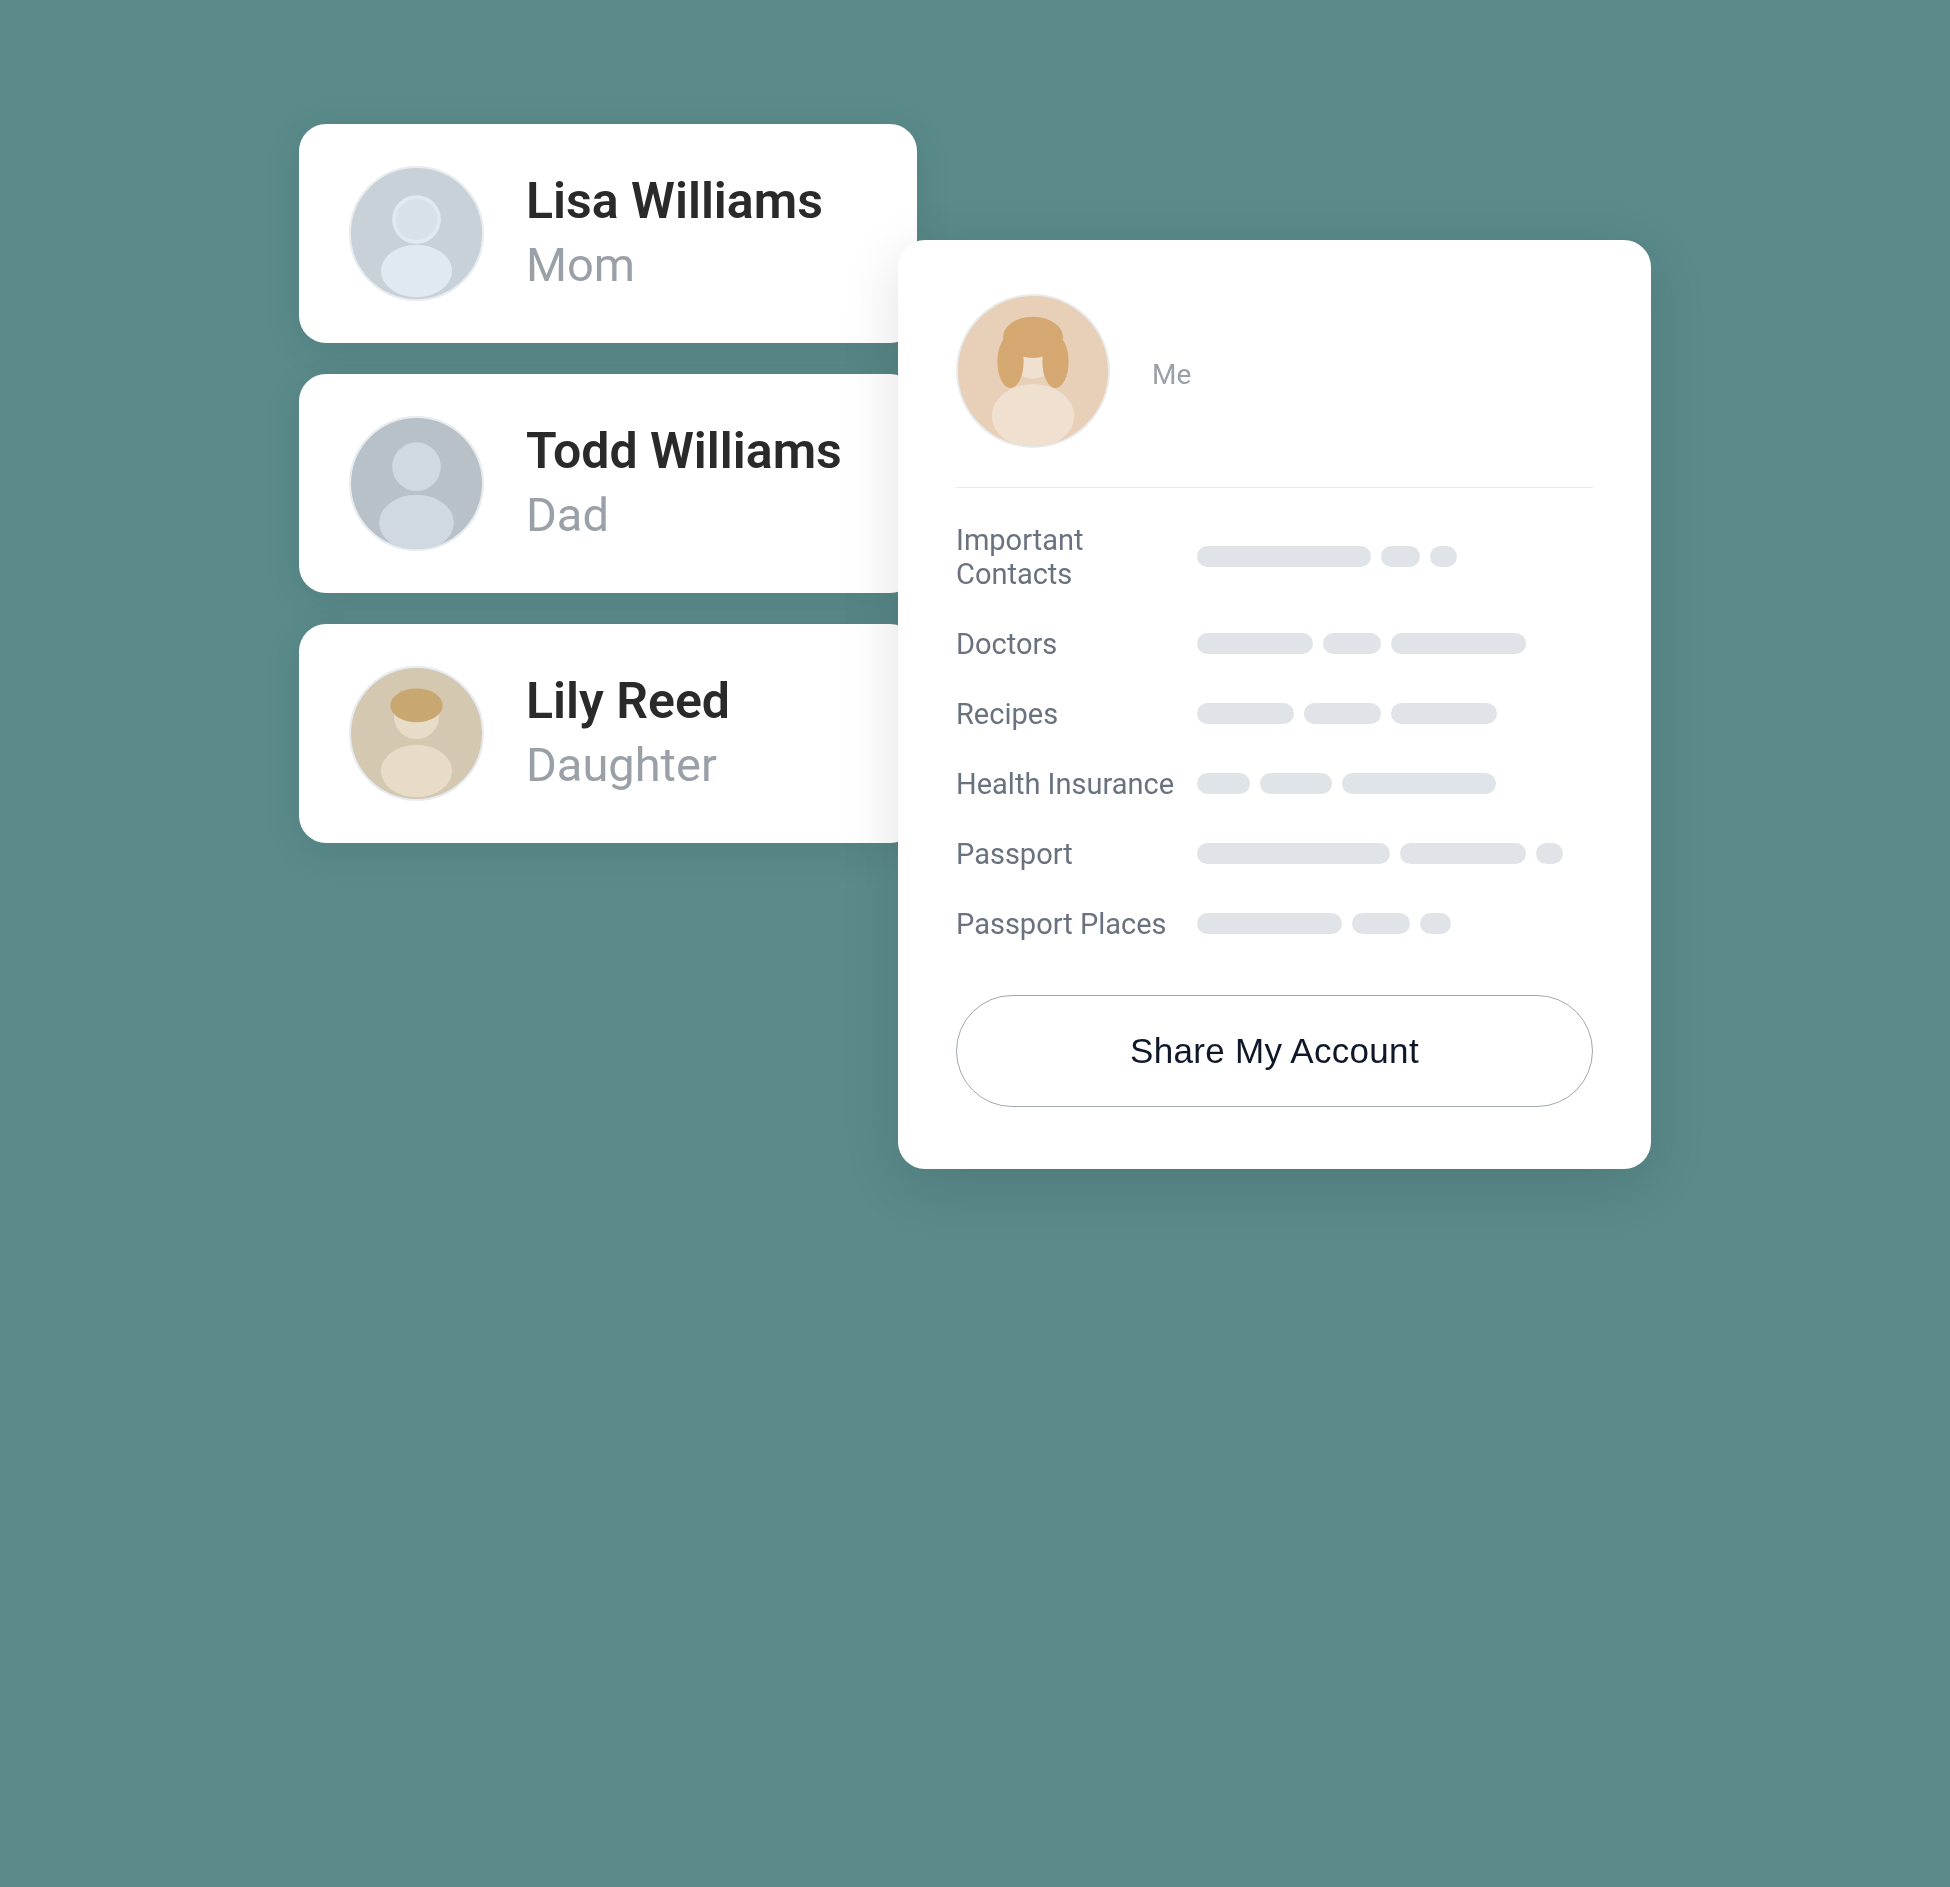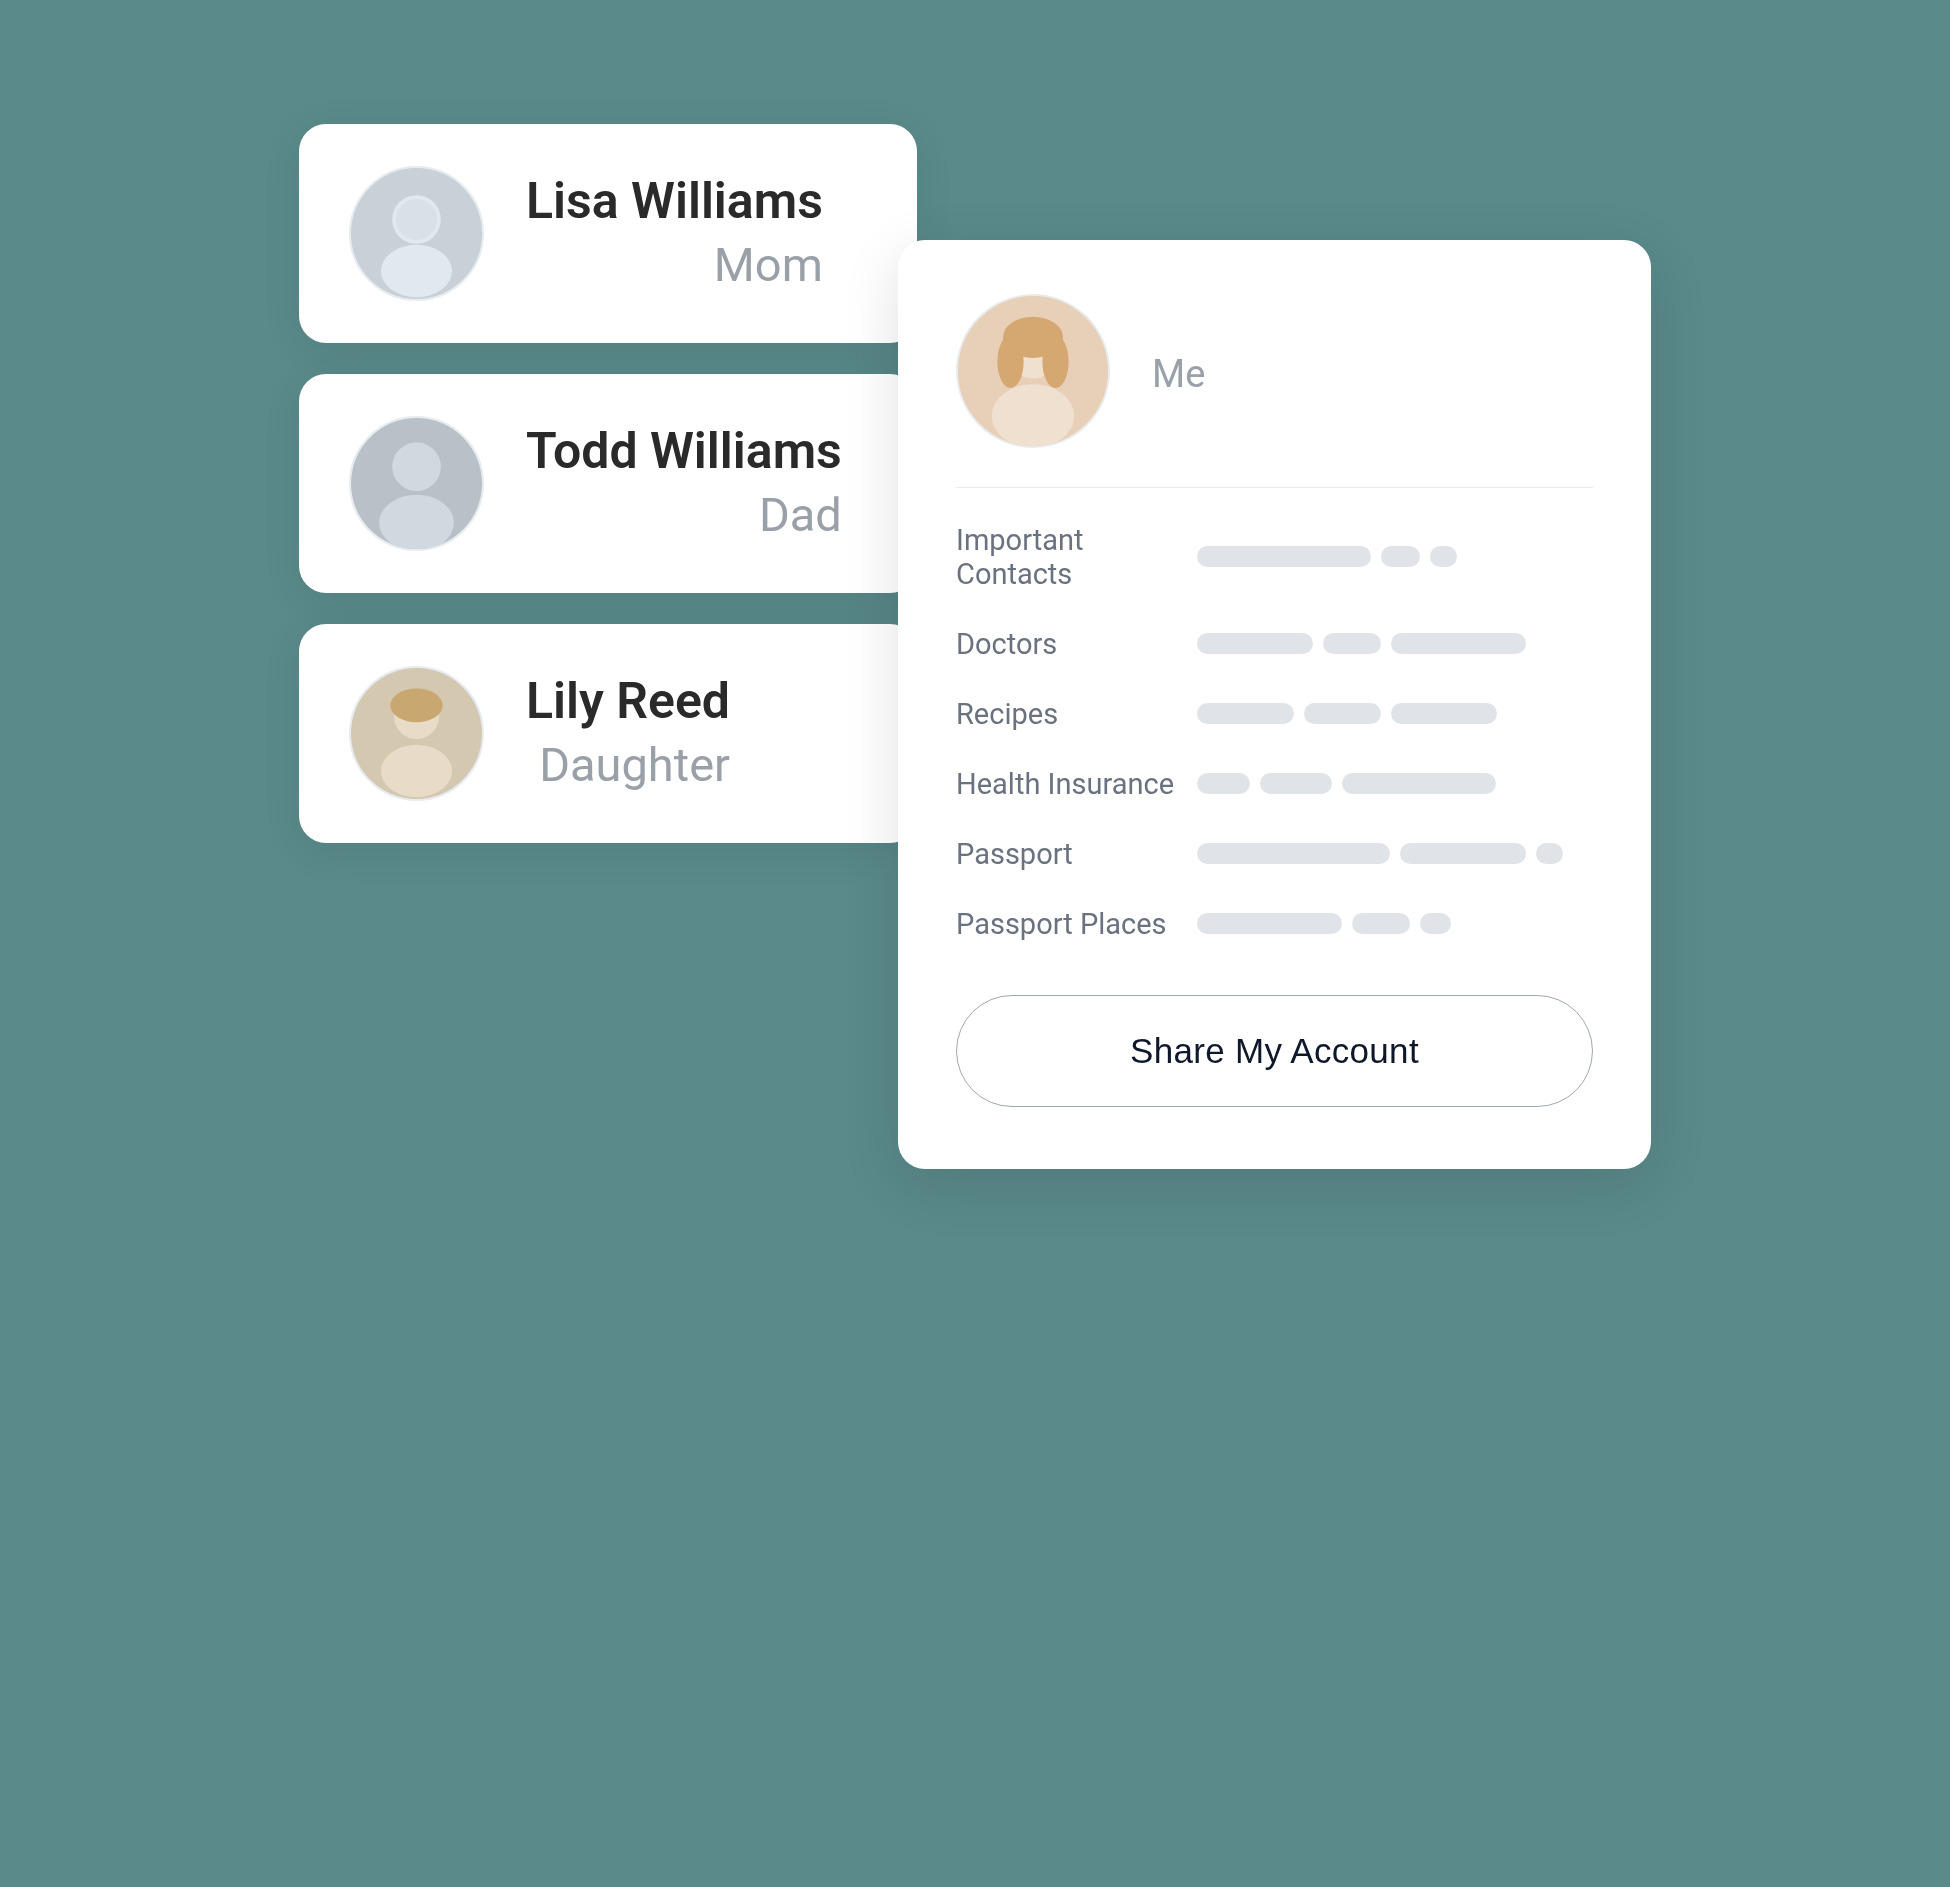--- a/index.html
+++ b/index.html
@@ -23,21 +23,20 @@
 
     
     .left-cards {
       position: absolute;
       left: 0;
       top: 0;
       width: 618px;
       display: flex;
       flex-direction: column;
       gap: 31px;
-      text-align: right;
     }
 
     .person-card {
       background: #ffffff;
       border-radius: 27px;
       padding: 42px 50px;
       display: flex;
       align-items: center;
       gap: 42px;
       box-shadow: 0 7.7px 39px rgba(0,0,0,0.08);
@@ -113,21 +112,21 @@
     }
 
     .detail-name {
       font-size: 62px;
       font-weight: 600;
       color: #2a2a2a;
       line-height: 1.1;
     }
 
     .detail-role {
-      font-size: 38px;
+      font-size: 28px;
       color: #9aa0a8;
       font-weight: 400;
       margin-top: 7.7px;
     }
 
     .divider {
       height: 1px;
       background: #e8ecef;
       margin-bottom: 35px;
     }

